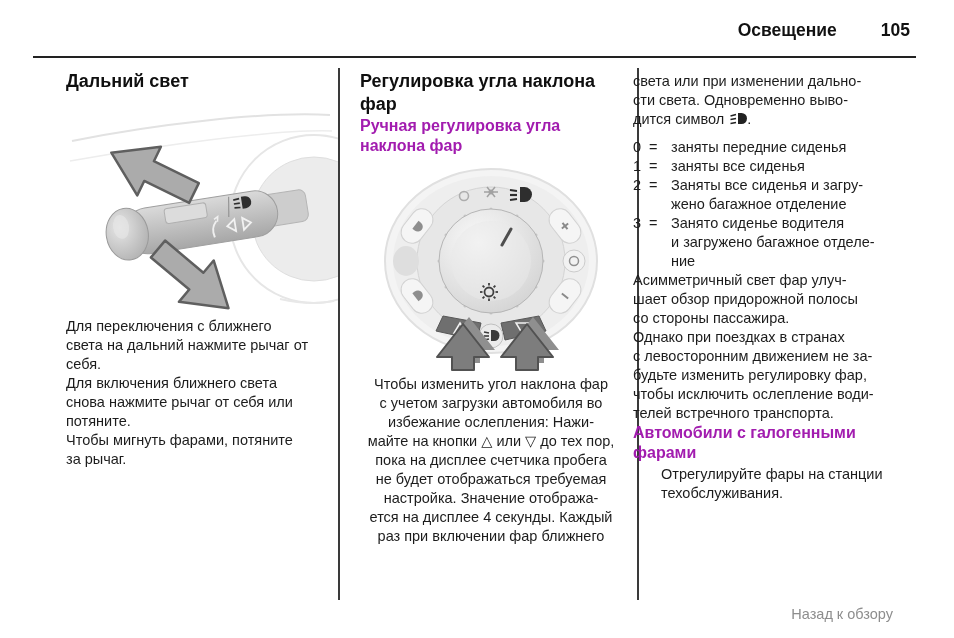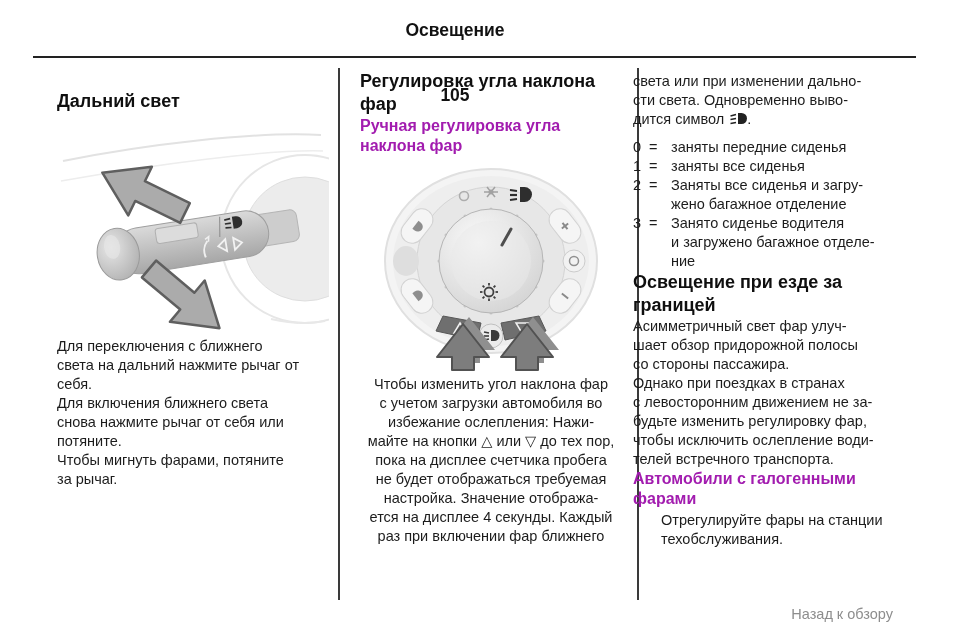--- a/index.html
+++ b/index.html
@@ -1,24 +1,24 @@
 <!DOCTYPE html>
 <html><head>
 <meta charset="utf-8">
 <style>
   html,body{margin:0;padding:0;background:#ffffff;}
   .page{position:relative;width:954px;height:638px;background:#ffffff;overflow:hidden;
         font-family:"Liberation Sans",sans-serif;color:#1c1c1c;}
   .hdr{position:absolute;top:20px;left:0;right:44px;display:flex;justify-content:flex-end;
-       align-items:center;gap:44px;font-weight:bold;font-size:17.5px;color:#111;flex-direction:column;}
+       align-items:flex-start;gap:44px;font-weight:bold;font-size:17.5px;color:#111;}
   .hdr-rule{position:absolute;top:56px;left:33px;width:883px;height:2px;background:#222;}
   .divider{position:absolute;top:68px;width:1.5px;height:532px;background:#3a3a3a;}
   .div1{left:338px;} .div2{left:637px;}
   .col{position:absolute;top:70px;}
-  .col1{left:57px;width:272px;margin-top:20px;}
+  .col1{left:66px;width:272px;}
   .col2{left:360px;width:262px;}
   .col3{left:633px;width:268px;}
   h1.sect{font-size:18px;line-height:23px;margin:0;font-weight:bold;color:#0f0f0f;white-space:pre-line;}
   h2.sub{font-size:16px;line-height:20px;margin:0;font-weight:bold;color:#a21caf;white-space:pre-line;}
   p.body{font-size:14.5px;line-height:19px;margin:0;white-space:pre-line;}
   .mt5{margin-top:5px;}.mt6{margin-top:6px;}.mt8{margin-top:8px;}.mt9{margin-top:9px;}.mt15{margin-top:15px;}.mt16{margin-top:16px;text-align:center;}.mt17{margin-top:17px;}
   figure{margin:0;}
   .fig1{margin:8px 0 0;} .fig2{margin:10px 0 0;}
   .lvl-list{margin-top:8px;font-size:14.5px;line-height:19px;}
   .lvl-row{display:grid;grid-template-columns:16px 22px auto;}
@@ -250,22 +250,20 @@
       </div>
       <div class="lvl-row">
         <span class="lvl-key">3</span>
         <span class="lvl-eq">=</span>
         <span class="lvl-text">Занято сиденье водителя
 и загружено багажное отделе-
 ние</span>
       </div>
     </div>
 
-    <h1 class="sect mt15">Освещение при езде за
-границей</h1>
     <p class="body mt8">Асимметричный свет фар улуч-
 шает обзор придорожной полосы
 со стороны пассажира.</p>
     <p class="body mt8">Однако при поездках в странах
 с левосторонним движением не за-
 будьте изменить регулировку фар,
 чтобы исключить ослепление води-
 телей встречного транспорта.</p>
     <h2 class="sub mt8">Автомобили с галогенными
 фарами</h2>

